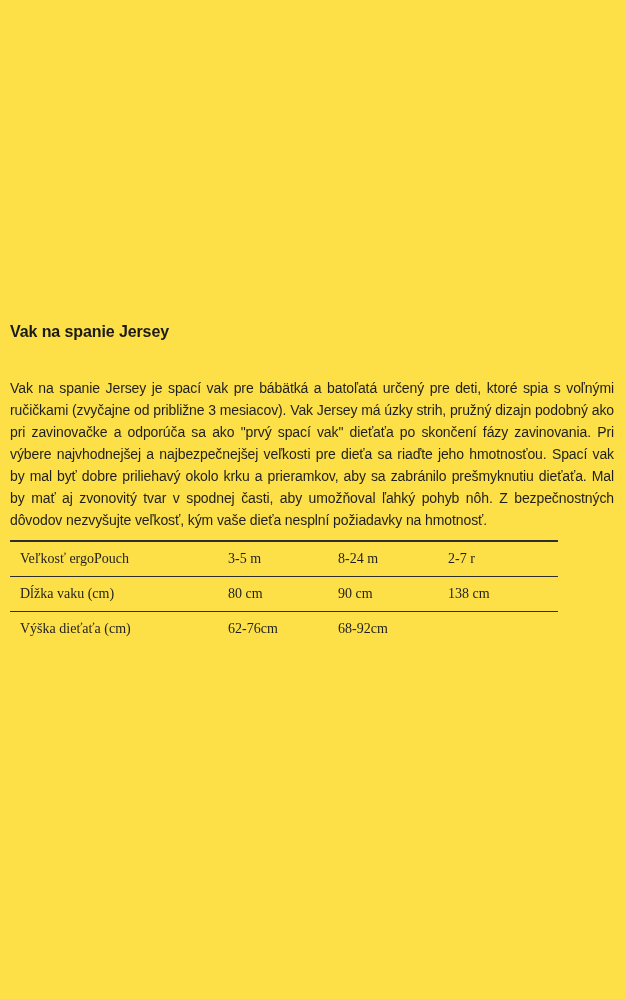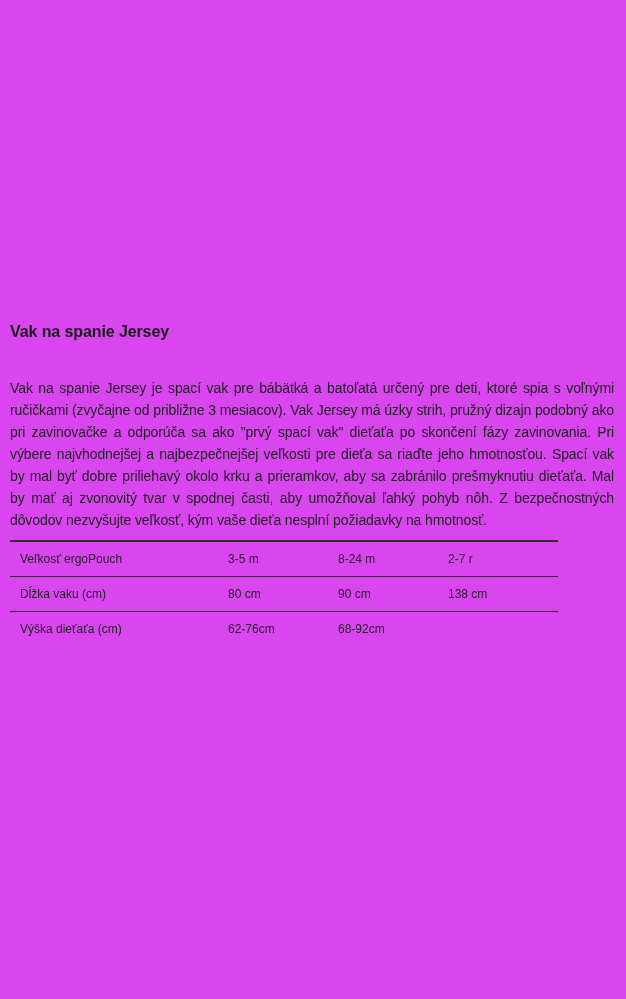--- a/index.html
+++ b/index.html
@@ -1,21 +1,21 @@
 <!DOCTYPE html>
 <html><head>
 <meta charset="utf-8">
 <style>
   * { margin: 0; padding: 0; box-sizing: border-box; }
   html, body { background: #ffffff; }
   .page {
     position: relative;
     width: 626px;
     height: 999px;
-    background: #d946ef;
+    background: #fde047;
     overflow: hidden;
     font-family: "Liberation Sans", sans-serif;
     color: #1f1f1f;
   }
   .title {
     position: absolute;
     left: 10px;
     top: 323px;
     font-size: 16px;
     font-weight: bold;
@@ -35,22 +35,23 @@
     color: #1f1f1f;
     margin-top: 12px;
   }
   .size-table {
     position: absolute;
     left: 10px;
     top: 540px;
     width: 548px;
     border-collapse: collapse;
     table-layout: fixed;
-    font-size: 12px;
+    font-size: 14px;
     color: #1f1f1f;
+    font-family: Liberation Serif, serif;
   }
   .size-table col.c-label { width: 218px; }
   .size-table col.c-val   { width: 110px; }
   .size-table tr { height: 35px; border-top: 2px solid #2e2e2e; }
   .size-table tr + tr { border-top-width: 1.5px; }
   .size-table td {
     vertical-align: middle;
     white-space: nowrap;
     overflow: hidden;
   }

